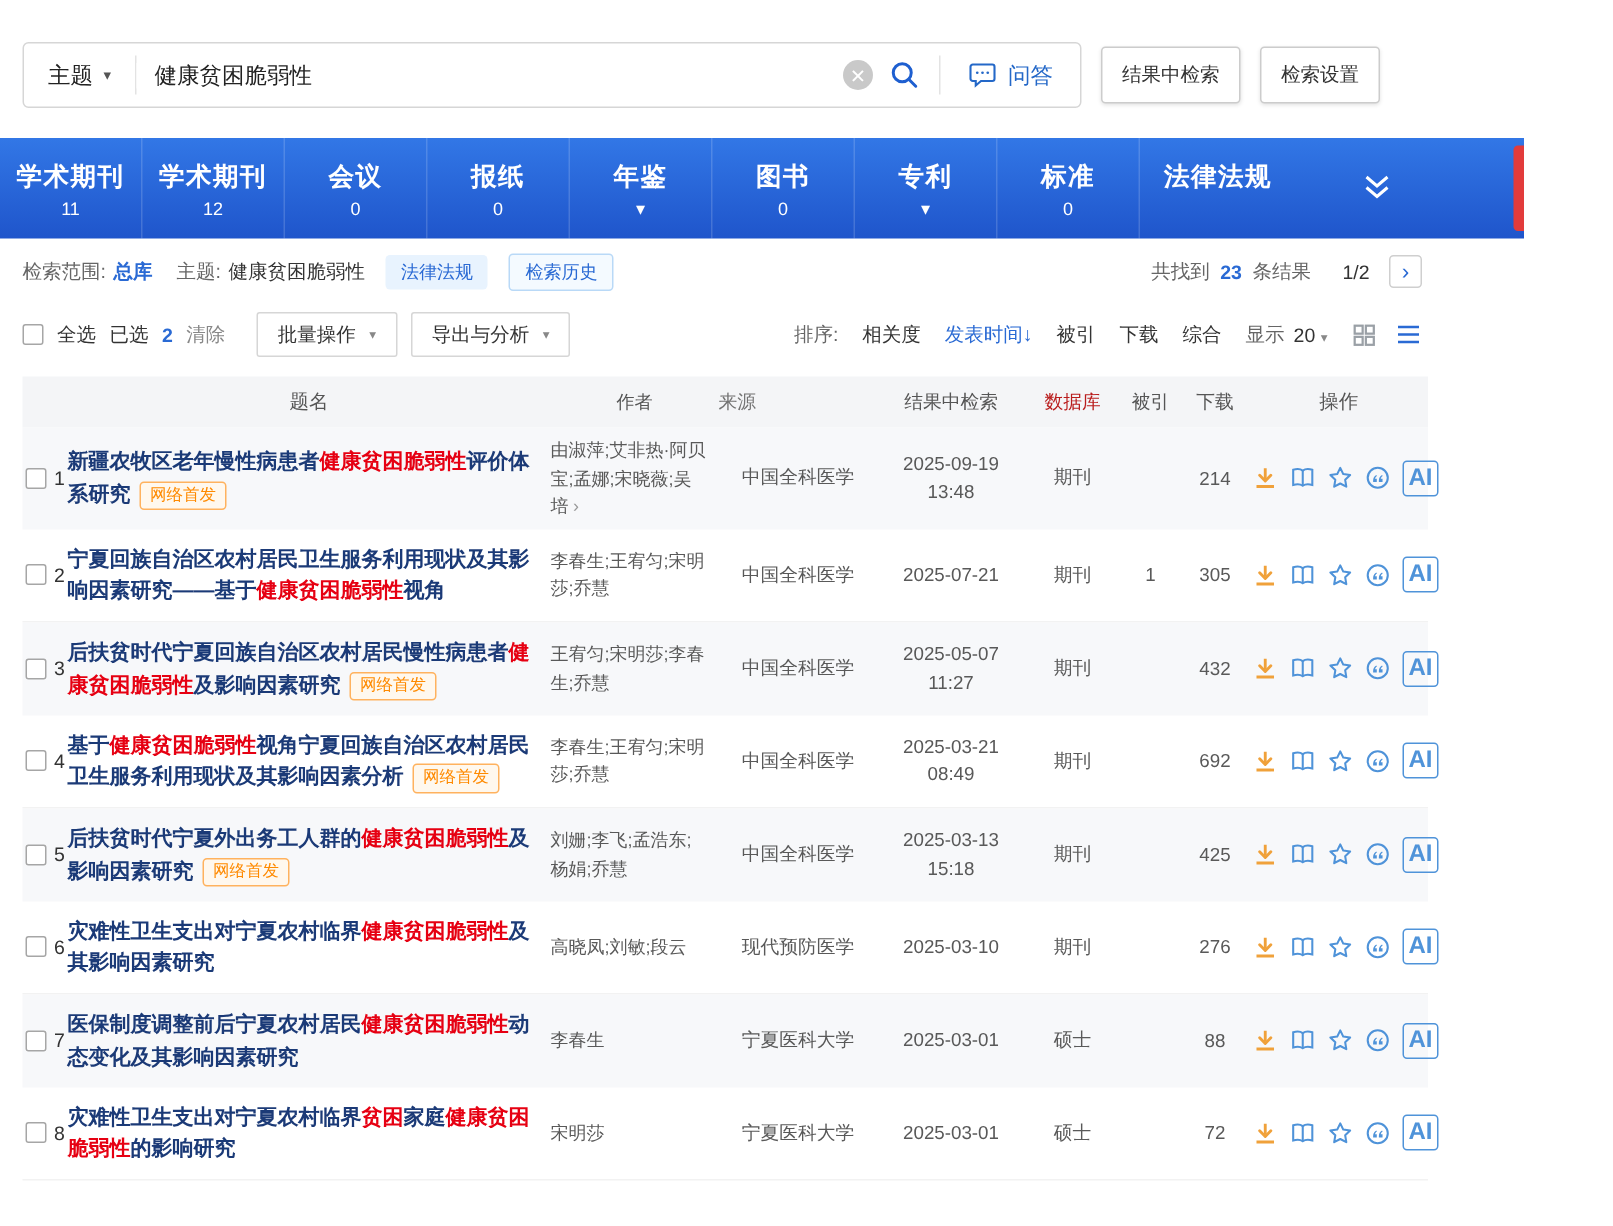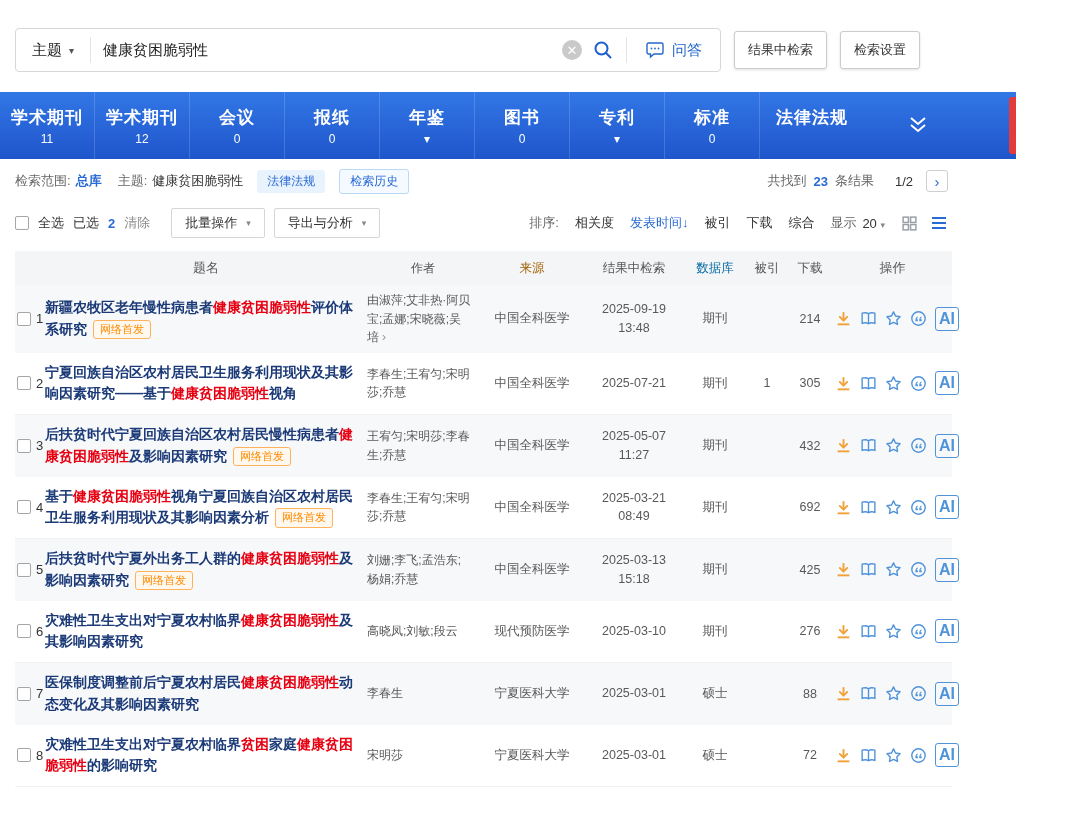--- a/index.html
+++ b/index.html
@@ -226,23 +226,23 @@
         </span>
       </span>
     </div>
   </div>
 
   <div class="rtable">
     <div class="thead" id="thead">
         <div class="c-check"></div>
         <div class="c-title" style="display:block;text-align:center;color:#555;">题名</div>
         <div class="c-author" style="display:block;text-align:center;color:#555;">作者</div>
-        <div class="c-source" style="display:block;text-align:center;color:#a16207;">来源</div>
+        <div class="c-source" style="display:block;text-align:left;color:#737373;">来源</div>
         <div class="c-date" style="display:block;text-align:center;color:#555;">结果中检索</div>
-        <div class="c-db" style="display:block;text-align:center;color:#0369a1;">数据库</div>
+        <div class="c-db" style="display:block;text-align:center;color:#b91c1c;">数据库</div>
         <div class="c-cited" style="display:block;text-align:center;color:#555;">被引</div>
         <div class="c-download" style="display:block;text-align:center;color:#555;">下载</div>
         <div class="c-actions" style="display:block;text-align:center;color:#555;">操作</div>
       </div>
     <div id="rows">
         <div class="row alt">
           <div class="c-check">
             <span class="cb"></span>
             <span class="num">1</span>
           </div>

